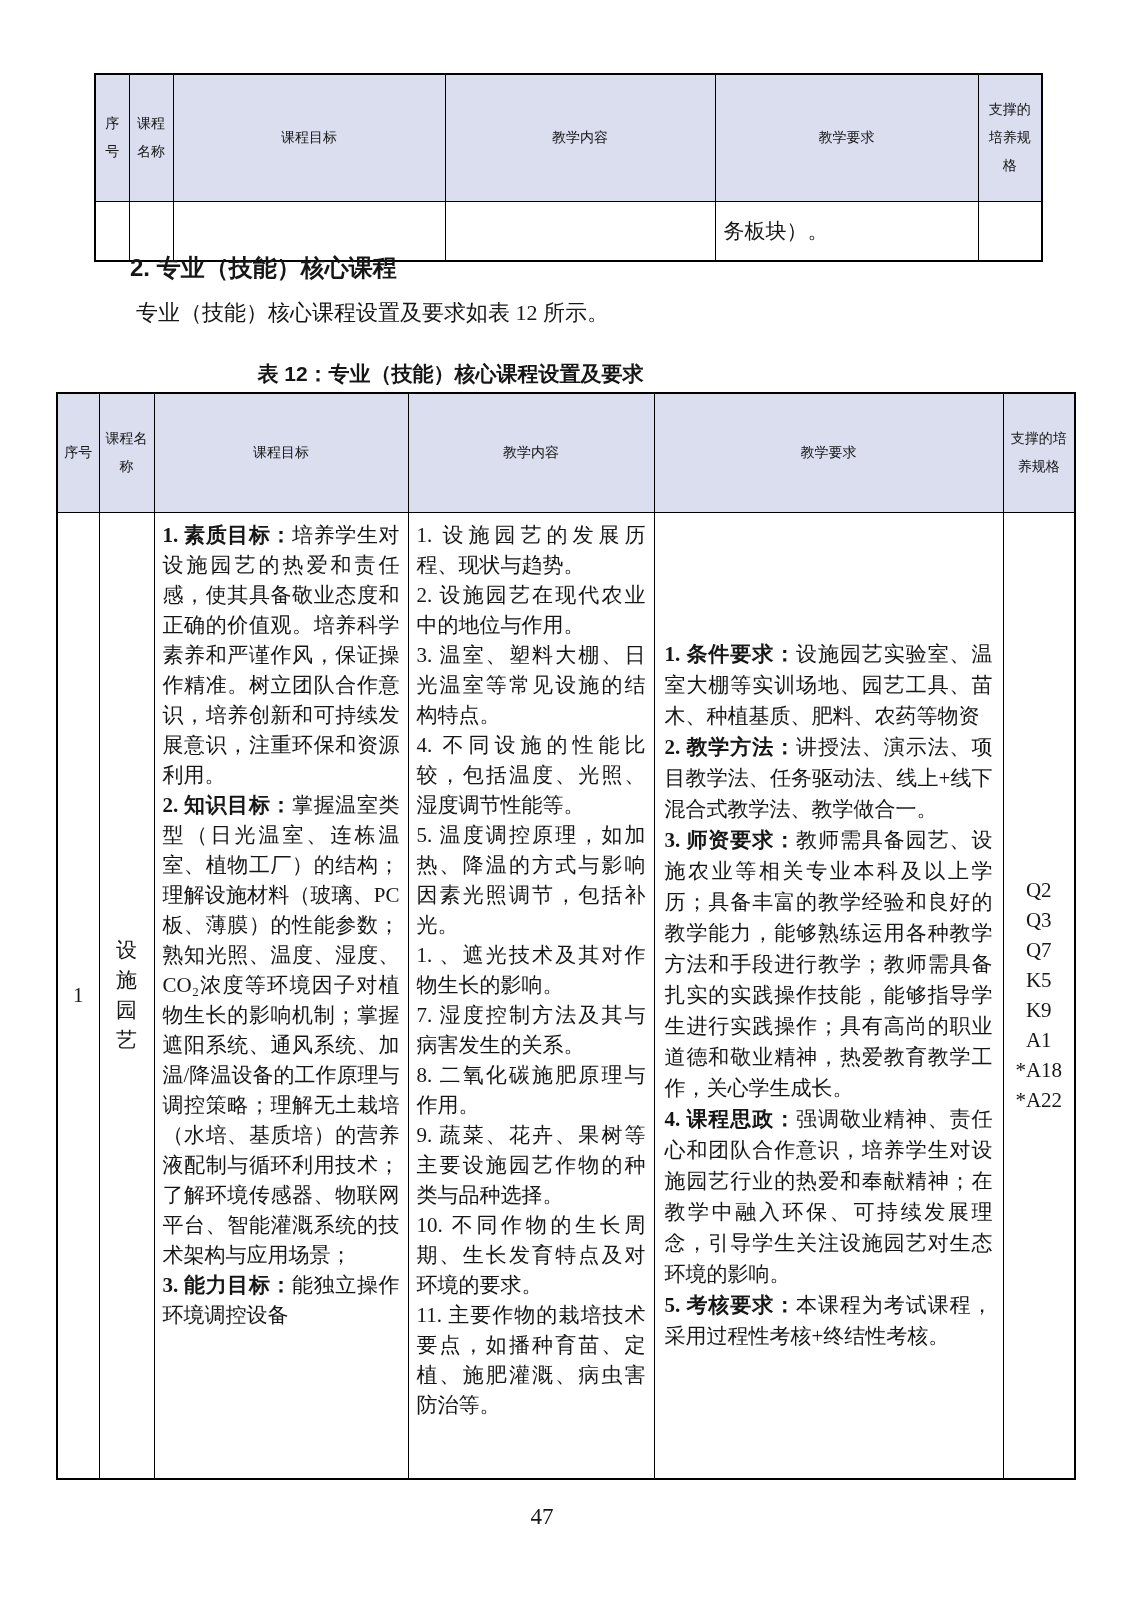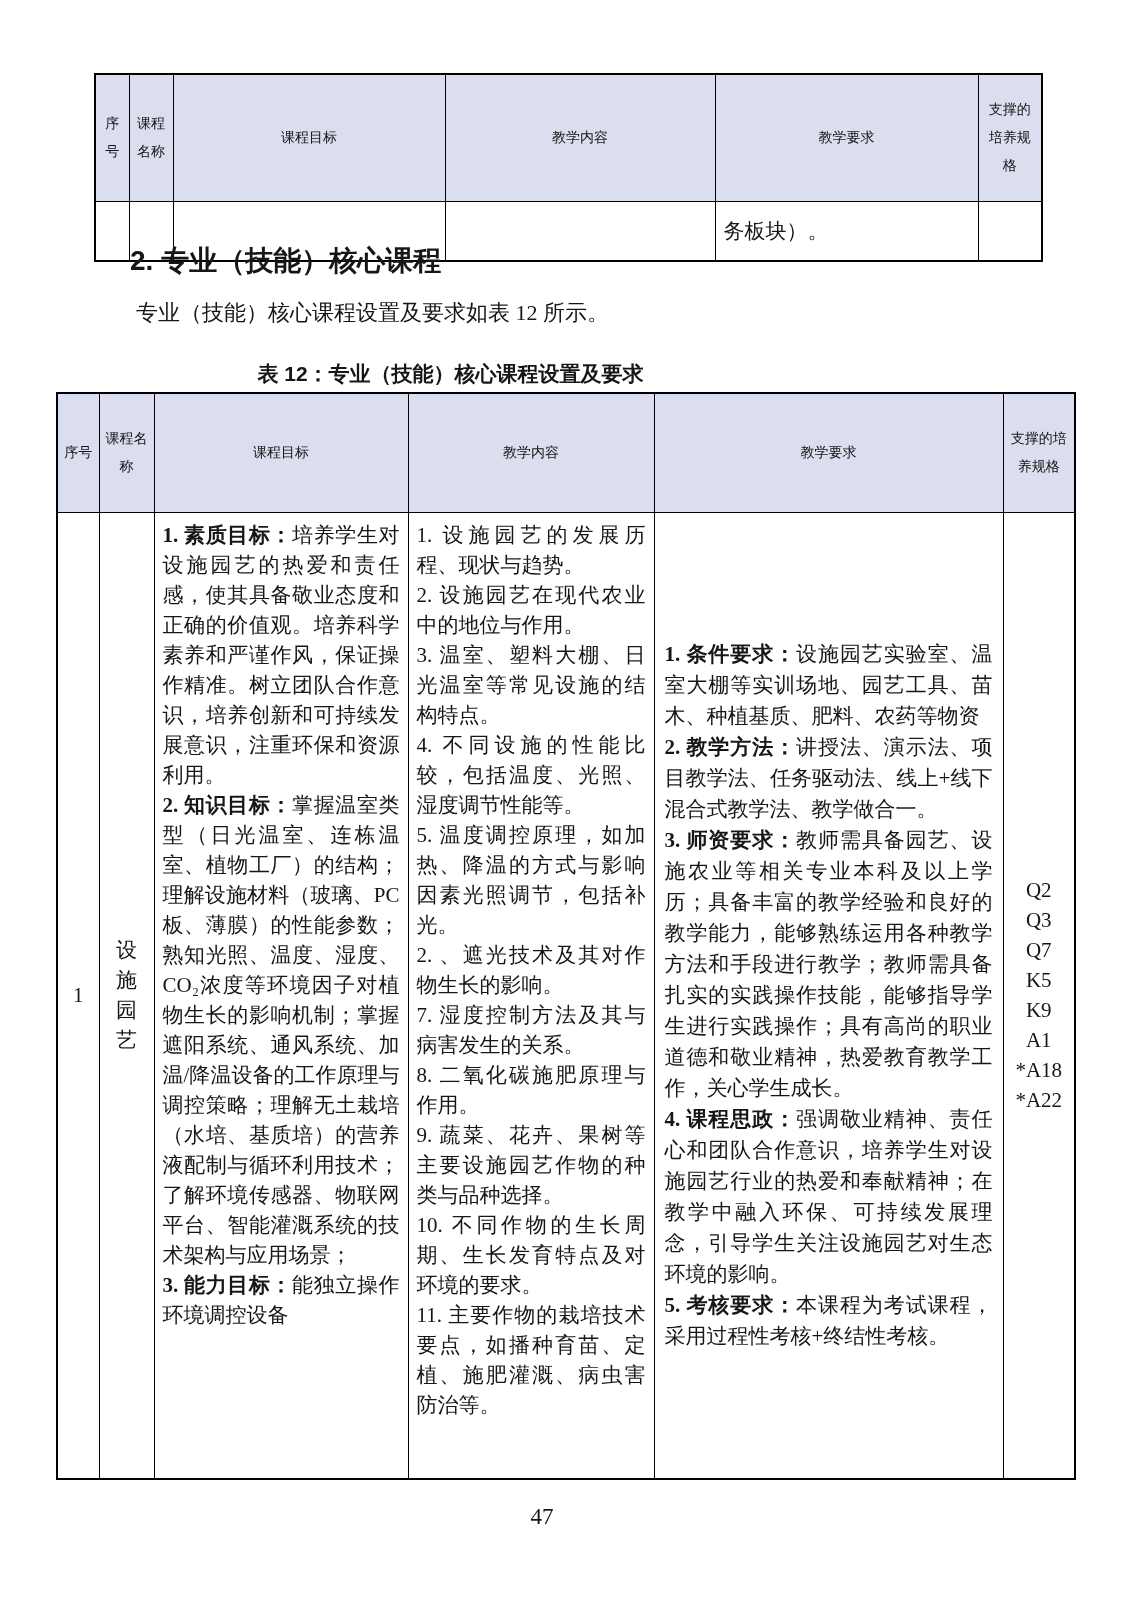--- a/index.html
+++ b/index.html
@@ -43,22 +43,22 @@
   .para { margin:0; }
   .para b { font-weight:bold; }
 
   .index-cell { text-align:center; vertical-align:middle; font-size:21px; }
   .course-cell { text-align:center; vertical-align:middle; }
   .vtext { display:inline-block; width:24px; word-break:break-all; line-height:30px; font-size:21px; }
 
   .specs-cell { vertical-align:middle; text-align:center; font-size:21px; line-height:30px; }
 
   .section-heading {
-    position:absolute; left:130px; top:246px;
-    font-size:28px; font-weight:bold; line-height:30px;
+    position:absolute; left:130px; top:253px;
+    font-size:24px; font-weight:bold; line-height:30px;
     font-family:"Liberation Sans","DejaVu Sans",sans-serif;
   }
   .section-intro {
     position:absolute; left:136px; top:298px;
     font-size:22px; line-height:30px;
   }
   .table-caption {
     position:absolute; left:0; top:360px; width:901px;
     text-align:center; font-size:21px; font-weight:bold; line-height:28px;
     font-family:"Liberation Sans","DejaVu Sans",sans-serif;
@@ -131,21 +131,21 @@
             <p class="para"><b>1. 素质目标：</b>培养学生对设施园艺的热爱和责任感，使其具备敬业态度和正确的价值观。培养科学素养和严谨作风，保证操作精准。树立团队合作意识，培养创新和可持续发展意识，注重环保和资源利用。</p>
             <p class="para"><b>2. 知识目标：</b>掌握温室类型（日光温室、连栋温室、植物工厂）的结构；理解设施材料（玻璃、PC板、薄膜）的性能参数；熟知光照、温度、湿度、CO₂浓度等环境因子对植物生长的影响机制；掌握遮阳系统、通风系统、加温/降温设备的工作原理与调控策略；理解无土栽培（水培、基质培）的营养液配制与循环利用技术；了解环境传感器、物联网平台、智能灌溉系统的技术架构与应用场景；</p>
             <p class="para"><b>3. 能力目标：</b>能独立操作环境调控设备</p>
           </td>
       <td class="content-cell">
             <p class="para">1. 设施园艺的发展历程、现状与趋势。</p>
             <p class="para">2. 设施园艺在现代农业中的地位与作用。</p>
             <p class="para">3. 温室、塑料大棚、日光温室等常见设施的结构特点。</p>
             <p class="para">4. 不同设施的性能比较，包括温度、光照、湿度调节性能等。</p>
             <p class="para">5. 温度调控原理，如加热、降温的方式与影响因素光照调节，包括补光。</p>
-            <p class="para">2. 、遮光技术及其对作物生长的影响。</p>
+            <p class="para">1. 、遮光技术及其对作物生长的影响。</p>
             <p class="para">7. 湿度控制方法及其与病害发生的关系。</p>
             <p class="para">8. 二氧化碳施肥原理与作用。</p>
             <p class="para">9. 蔬菜、花卉、果树等主要设施园艺作物的种类与品种选择。</p>
             <p class="para">10. 不同作物的生长周期、生长发育特点及对环境的要求。</p>
             <p class="para">11. 主要作物的栽培技术要点，如播种育苗、定植、施肥灌溉、病虫害防治等。</p>
           </td>
       <td class="requirements-cell">
             <p class="para"><b>1. 条件要求：</b>设施园艺实验室、温室大棚等实训场地、园艺工具、苗木、种植基质、肥料、农药等物资</p>
             <p class="para"><b>2. 教学方法：</b>讲授法、演示法、项目教学法、任务驱动法、线上+线下混合式教学法、教学做合一。</p>
             <p class="para"><b>3. 师资要求：</b>教师需具备园艺、设施农业等相关专业本科及以上学历；具备丰富的教学经验和良好的教学能力，能够熟练运用各种教学方法和手段进行教学；教师需具备扎实的实践操作技能，能够指导学生进行实践操作；具有高尚的职业道德和敬业精神，热爱教育教学工作，关心学生成长。</p>

